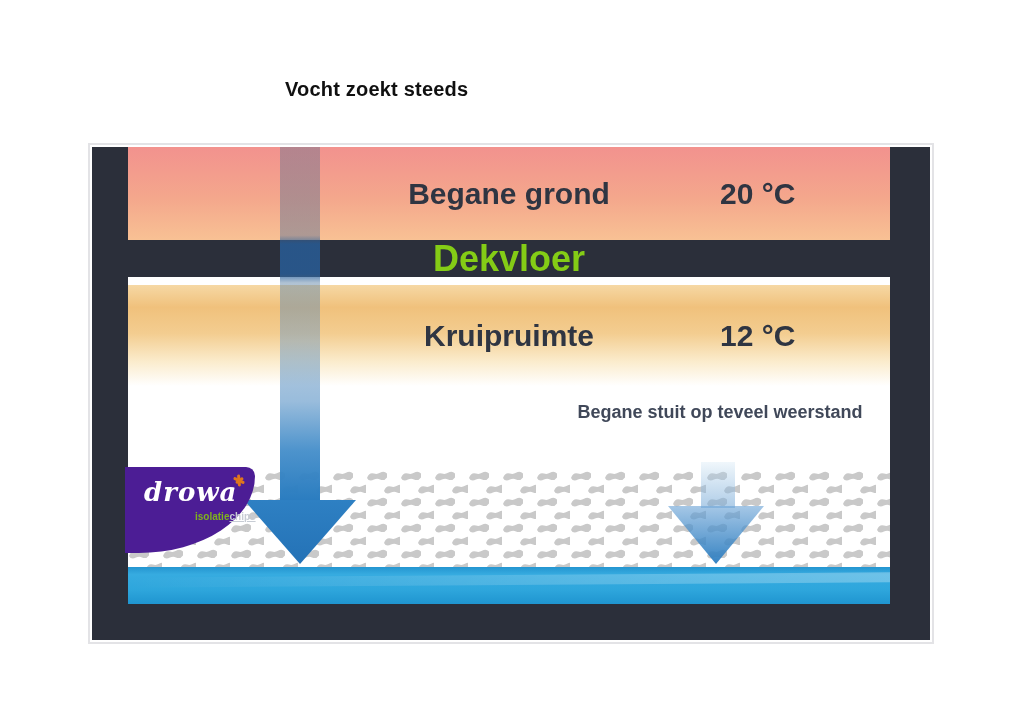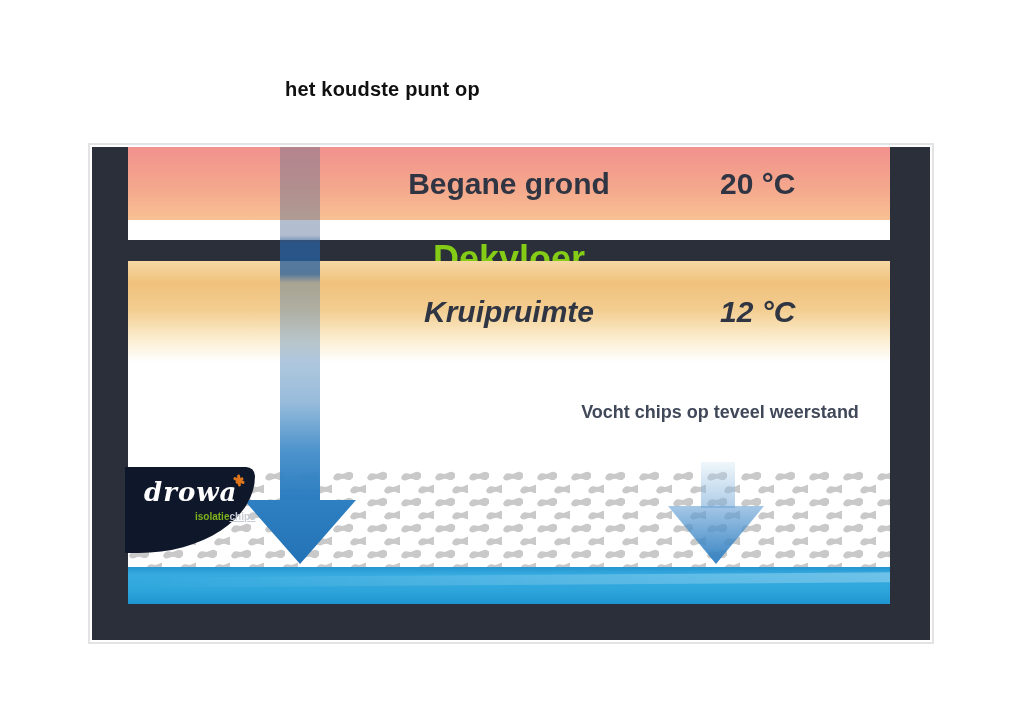--- a/index.html
+++ b/index.html
@@ -21,25 +21,25 @@
   .frame-right{left:800px;width:40px;}
   .frame-bottom{position:absolute;left:2px;right:2px;top:459px;height:36px;background:#2b2f3a;z-index:2;}
 
   .band{position:absolute;left:38px;width:762px;z-index:1;}
   .band-label,.band-temp{
     position:absolute;top:50%;transform:translateY(-50%);
     font-size:30px;font-weight:bold;color:#2f3542;white-space:nowrap;
   }
   .band-label{left:0;right:0;text-align:center;}
   .band-temp{left:592px;text-align:right;}
-  .band-pink{top:2px;height:73px;background:linear-gradient(180deg,#f2928e 0%,#f4a78c 55%,#f8c194 100%);}
+  .band-pink{top:2px;height:93px;background:linear-gradient(180deg,#f2928e 0%,#f4a78c 55%,#f8c194 100%);}
   .band-dek{top:95px;height:37px;background:#2b2f3a;}
   .band-dek .band-label{color:#84cc16;font-size:36px;}
-  .band-orange{top:116px;height:101px;
-    background:linear-gradient(180deg,#f6d8a4 0%,#f0c17c 22%,#f3cd90 48%,#fbeccd 76%,#ffffff 100%);font-style:italic;}
+  .band-orange{top:140px;height:101px;
+    background:linear-gradient(180deg,#f6d8a4 0%,#f0c17c 22%,#f3cd90 48%,#fbeccd 76%,#ffffff 100%);}
 
   .annotation{
     position:absolute;left:470px;top:256px;width:320px;z-index:2;
     text-align:center;font-size:18px;font-weight:bold;color:#404859;line-height:23px;
   }
   .annotation div{white-space:nowrap;}
 
   .chips{position:absolute;left:38px;top:325px;z-index:1;}
 
   .water{
@@ -75,41 +75,41 @@
     background:linear-gradient(180deg,rgba(205,228,243,.30),rgba(120,170,215,.60));
   }
   .arrow-small-head{
     position:absolute;left:578px;top:361px;width:96px;height:58px;z-index:3;
     background:linear-gradient(180deg,rgba(110,165,215,.62),rgba(47,127,193,.97));
     clip-path:polygon(0 0,100% 0,50% 100%);
   }
 
   .logo{
     position:absolute;left:35px;top:322px;width:130px;height:86px;z-index:5;
-    background:#0f172a;border-radius:0 10px 100% 0;
+    background:#4c1d95;border-radius:0 10px 100% 0;
   }
   .logo-name{
     position:absolute;left:19px;top:10px;
     font-family:"DejaVu Serif", serif;font-style:italic;font-weight:bold;
     font-size:26px;color:#ffffff;letter-spacing:1px;
   }
   .logo-sub{position:absolute;left:30px;top:44px;font-size:10px;font-weight:bold;letter-spacing:0;}
   .logo-sub .green{color:#7fb31c;margin-left:40px;}
   .logo-sub .gray{color:#c7ccd4;text-decoration:underline;}
   .spark{position:absolute;left:106px;top:5px;width:16px;height:16px;}
   .spark i{position:absolute;left:2px;top:7px;width:12px;height:3px;background:#e0771d;border-radius:2px;}
   .spark i:nth-child(1){transform:rotate(25deg);}
   .spark i:nth-child(2){transform:rotate(85deg);}
   .spark i:nth-child(3){transform:rotate(145deg);width:9px;left:4px;}
 </style>
 </head>
 <body>
 
 <div class="heading">
-  <div>het koudste punt op</div>
+  <div>Vocht zoekt steeds</div>
 </div>
 
 <div class="illustration">
 
   <div class="frame-bar frame-left"></div>
   <div class="frame-bar frame-right"></div>
 
   <div class="band band-pink">
     <span class="band-label">Begane grond</span>
     <span class="band-temp">20 °C</span>
@@ -118,21 +118,21 @@
   <div class="band band-dek">
     <span class="band-label">Dekvloer</span>
   </div>
 
   <div class="band band-orange">
     <span class="band-label">Kruipruimte</span>
     <span class="band-temp">12 °C</span>
   </div>
 
   <div class="annotation">
-    <div>Vocht chips op teveel weerstand</div>
+    <div>Begane stuit op teveel weerstand</div>
   </div>
 
   <svg class="chips" width="762" height="97" viewBox="0 0 762 97" preserveAspectRatio="none">
     <defs>
       <pattern id="chipPat" width="34" height="26" patternUnits="userSpaceOnUse">
         <path d="M1,8 Q3,2 8,3.5 Q11,4.6 14,2.8 Q18,0.6 21,3.4 L21,7.4 Q18,11.5 14,9.4 Q11,7.8 8,9.6 Q3,12 1,8 Z" fill="#c9c9c9"></path>
         <path d="M1,8 Q3,2 8,3.5 Q11,4.6 14,2.8 Q18,0.6 21,3.4 L21,7.4 Q18,11.5 14,9.4 Q11,7.8 8,9.6 Q3,12 1,8 Z" fill="#c9c9c9" transform="translate(17,13)"></path>
       </pattern>
     </defs>
     <rect width="762" height="97" fill="url(#chipPat)"></rect>

